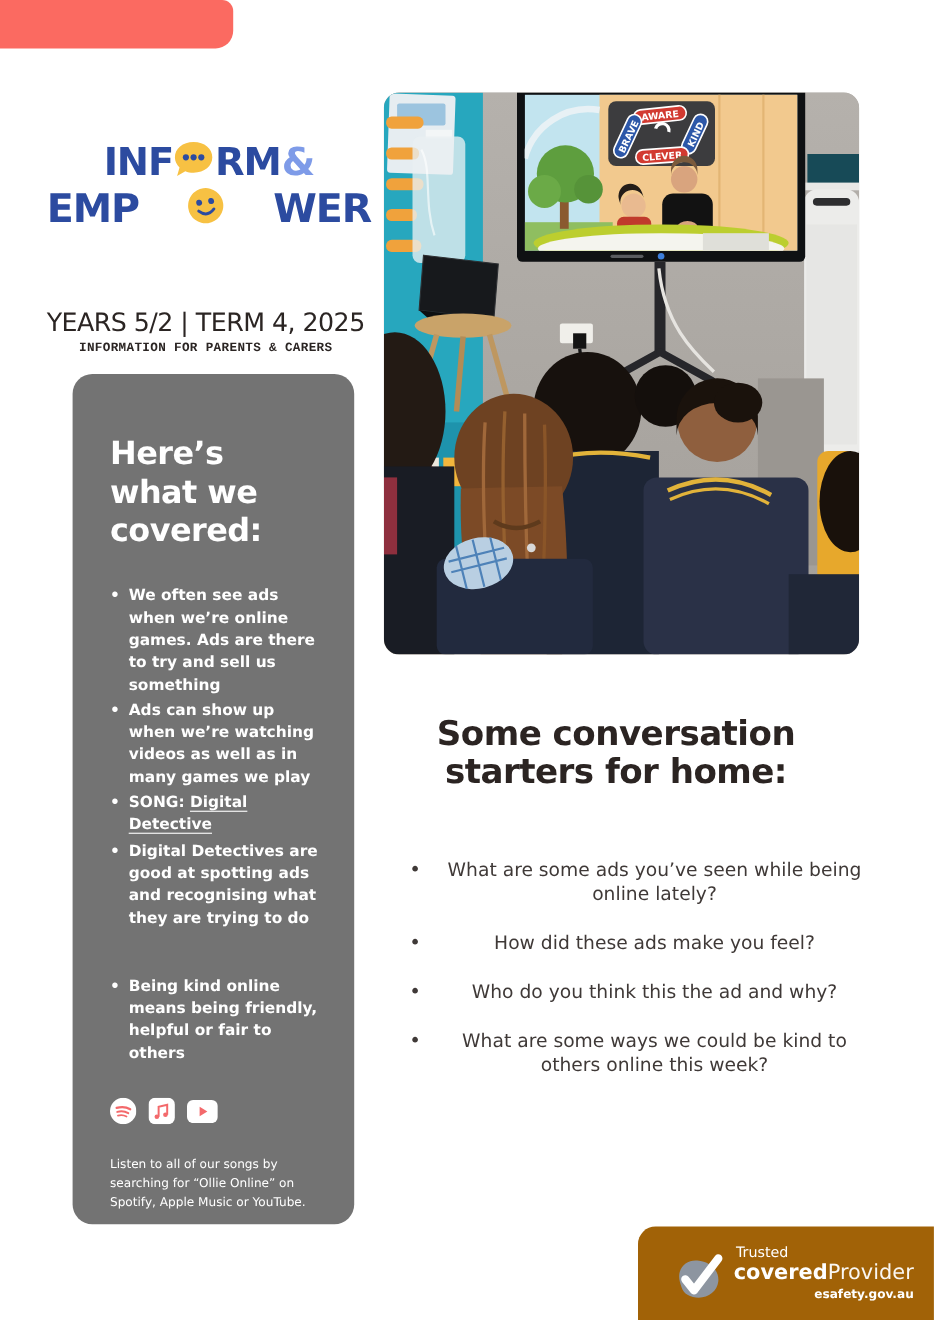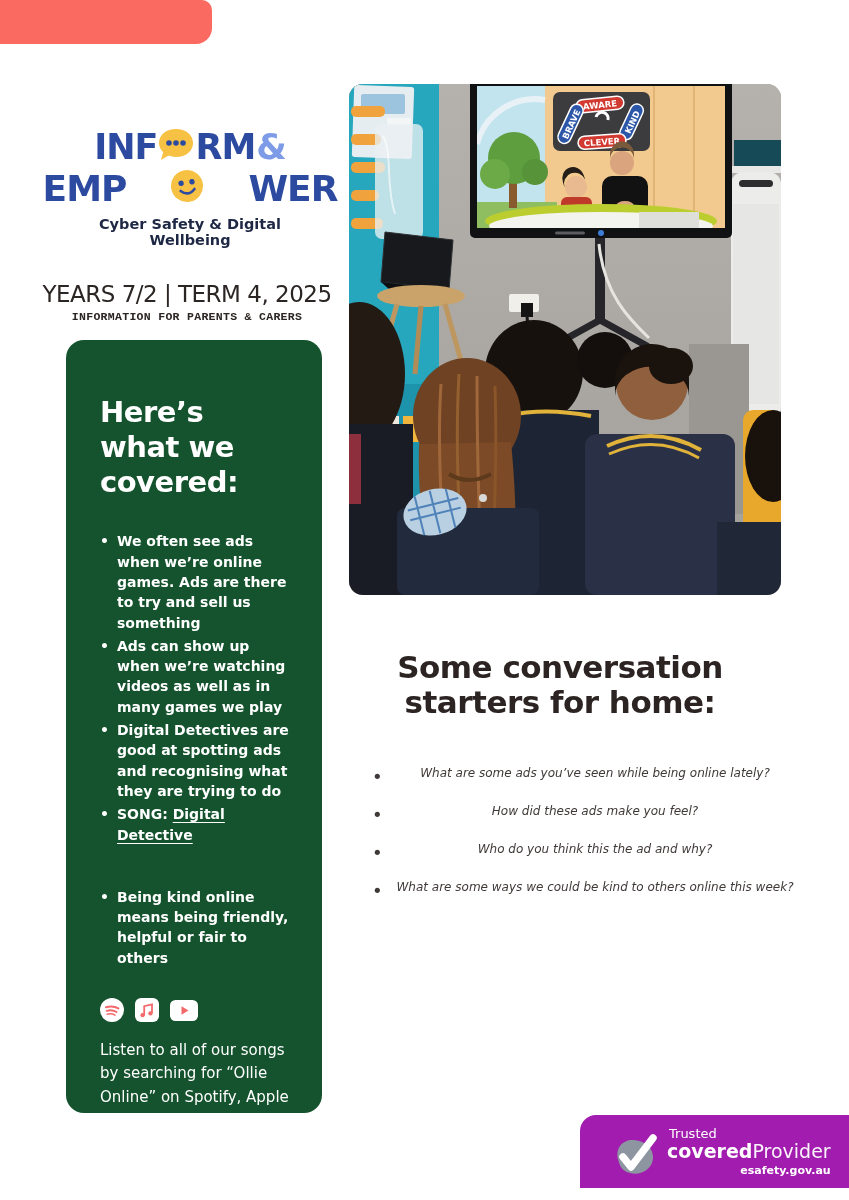--- a/index.html
+++ b/index.html
@@ -18,48 +18,48 @@
   .logo-line .amp{color:#7E9BE8;margin-left:1px;}
   .logo-icon{display:inline-block;margin:0 1px;}
   .tagline{margin-top:7px;font-size:14.5px;font-weight:700;color:#1E2845;letter-spacing:0px;}
 
   
   .term{position:absolute;left:36px;top:281px;width:302px;text-align:center;color:#2B2523;}
   .term-line1{font-size:23px;font-weight:400;letter-spacing:-0.5px;}
   .term-line2{font-size:11.5px;font-weight:700;letter-spacing:0.3px;margin-top:3px;font-family:Liberation Mono, monospace;}
 
   
-  .coral-panel{position:absolute;left:66px;top:340px;width:256px;height:773px;background:#14532d;border-radius:18px;color:#fff;}
+  .coral-panel{position:absolute;left:66px;top:340px;width:256px;height:773px;background:#737373;border-radius:18px;color:#fff;}
   .panel-title{margin:55px 0 0 34px;font-size:29px;font-weight:800;line-height:1.2;letter-spacing:-0.5px;}
   .panel-title span{display:block;}
   .panel-list{list-style:none;margin:32px 26px 0 34px;padding:0;font-size:14px;font-weight:700;line-height:1.45;}
   .panel-list li{position:relative;padding-left:17px;}
   .panel-list li + li{margin-top:3px;}
   .panel-list li::before{content:"\2022";position:absolute;left:0;top:0;}
   .panel-list li.gap-top{margin-top:42px;}
   .song-link{text-decoration:underline;text-underline-offset:3px;cursor:pointer;}
 
   .listen{position:absolute;left:34px;top:658px;width:206px;}
   .music-icons{display:flex;gap:11px;align-items:center;}
-  .listen-note{margin-top:13px;font-size:15px;font-weight:500;line-height:1.55;}
+  .listen-note{margin-top:24px;font-size:11px;font-weight:500;line-height:1.55;}
 
   
   .photo{position:absolute;left:349px;top:84px;width:432px;height:511px;border-radius:14px;overflow:hidden;background:#ACA8A3;}
   .photo svg{display:block;width:432px;height:511px;}
 
   
   .conversation{position:absolute;left:360px;top:650px;width:440px;color:#2B2422;text-align:center;}
   .conv-title{margin:0;font-size:31px;font-weight:800;line-height:1.13;letter-spacing:-0.5px;width:400px;}
-  .conv-list{list-style:none;margin:46px 0 0 12px;padding:0;font-size:12px;font-weight:400;color:#3F3937;line-height:1.32;font-style:italic;}
+  .conv-list{list-style:none;margin:60px 0 0 12px;padding:0;font-size:17px;font-weight:400;color:#3F3937;line-height:1.32;}
   .conv-list li{position:relative;padding-left:22px;width:402px;}
   .conv-list li + li{margin-top:22px;}
   .conv-list li::before{content:"\2022";position:absolute;left:0;top:-1px;font-size:18px;}
 
   
-  .esafety-panel{position:absolute;left:580px;top:1115px;width:269px;height:73px;background:#a21caf;border-radius:16px 0 0 0;display:flex;align-items:center;padding-left:32px;box-sizing:border-box;color:#fff;}
+  .esafety-panel{position:absolute;left:580px;top:1115px;width:269px;height:85px;background:#a16207;border-radius:16px 0 0 0;display:flex;align-items:center;padding-left:32px;box-sizing:border-box;color:#fff;}
   .tick-wrap{width:46px;height:52px;margin-right:9px;overflow:visible;flex:none;}
   .badge-text{display:flex;flex-direction:column;}
   .badge-trusted{font-size:13px;font-weight:400;margin-left:2px;}
   .badge-brand{font-size:19px;line-height:1.1;}
   .badge-brand .bold{font-weight:800;}
   .badge-brand .light{font-weight:400;opacity:0.95;}
   .badge-url{align-self:flex-end;font-size:11px;font-weight:700;margin-top:3px;}
 </style>
 </head>
 <body>
@@ -85,39 +85,38 @@
         <span class="logo-icon"><svg width="34" height="34" viewBox="0 0 34 34">
             <g transform="rotate(-8 17 17)">
               <circle cx="17" cy="17" r="16" fill="#F7C143"></circle>
               <circle cx="11.5" cy="13.5" r="2.7" fill="#2C4BA0"></circle>
               <circle cx="22.5" cy="13.5" r="2.7" fill="#2C4BA0"></circle>
               <path d="M10,21 Q17,28 24,21" fill="none" stroke="#2C4BA0" stroke-width="2.6" stroke-linecap="round"></path>
             </g>
           </svg></span>
         <span>WER</span>
     </div>
-    <div class="tagline">Cyber Safety &amp; Digital Wellbeing</div>
   </div>
 
   <div class="term">
-    <div class="term-line1">YEARS 7/2 | TERM 4, 2025</div>
+    <div class="term-line1">YEARS 5/2 | TERM 4, 2025</div>
     <div class="term-line2">INFORMATION FOR PARENTS &amp; CARERS</div>
   </div>
 
   <aside class="coral-panel">
     <h2 class="panel-title">
       <span>Here’s</span>
       <span>what we</span>
       <span>covered:</span>
     </h2>
     <ul class="panel-list">
       <li>We often see ads when we’re online games. Ads are there to try and sell us something</li>
       <li>Ads can show up when we’re watching videos as well as in many games we play</li>
+      <li><span>SONG: </span><span class="song-link">Digital Detective</span></li>
       <li>Digital Detectives are good at spotting ads and recognising what they are trying to do</li>
-      <li><span>SONG: </span><span class="song-link">Digital Detective</span></li>
       <li class="gap-top">Being kind online means being friendly, helpful or fair to others</li>
     </ul>
     <div class="listen">
       <div class="music-icons">
         <span><svg width="24" height="24" viewBox="0 0 24 24">
               <circle cx="12" cy="12" r="12" fill="#ffffff"></circle>
               <path d="M6,9.2 C10,8 15,8.4 18.4,10.4" fill="none" stroke="#F3696B" stroke-width="2" stroke-linecap="round"></path>
               <path d="M6.6,12.8 C9.8,11.9 13.8,12.3 16.6,14" fill="none" stroke="#F3696B" stroke-width="1.8" stroke-linecap="round"></path>
               <path d="M7.2,16.2 C9.8,15.5 12.8,15.8 15,17.1" fill="none" stroke="#F3696B" stroke-width="1.6" stroke-linecap="round"></path>
             </svg></span>

